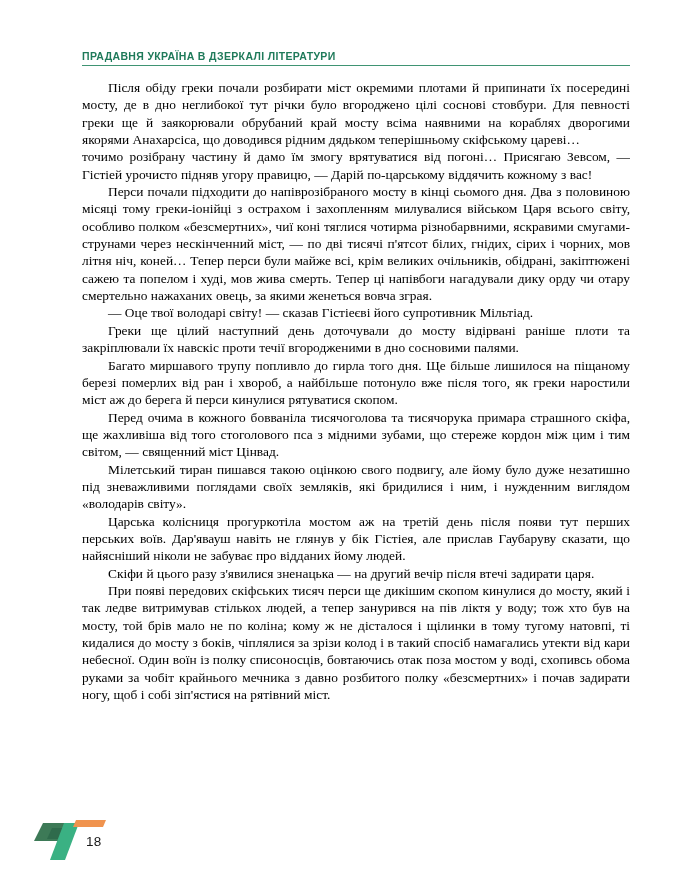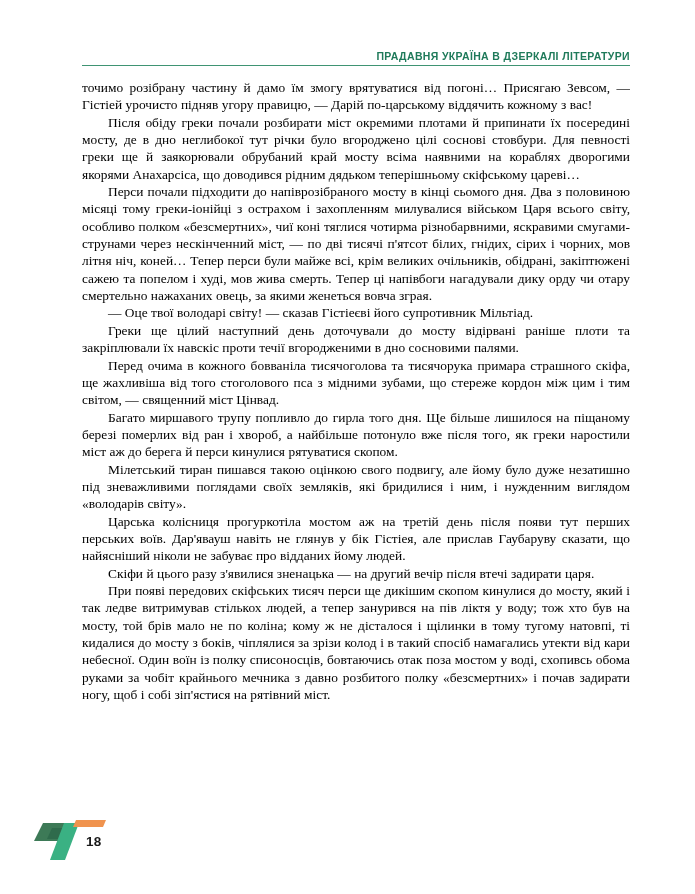--- a/index.html
+++ b/index.html
@@ -31,21 +31,20 @@
   }
   .running-head-title {
     font-family: "Liberation Sans", "DejaVu Sans", sans-serif;
     font-size: 10.5px;
     font-weight: 700;
     letter-spacing: 0.35px;
     color: #1f7a5a;
     text-transform: uppercase;
     line-height: 13px;
     white-space: nowrap;
-    text-align: right;
   }
   .running-head-rule {
     margin-top: 2px;
     height: 1px;
     width: 100%;
     background: #3f9473;
   }
 
   
   .text-block {
@@ -85,43 +84,43 @@
   }
   .logo svg {
     display: block;
   }
   .page-number {
     position: absolute;
     left: 86px;
     top: 24px;
     font-family: "Liberation Sans", "DejaVu Sans", sans-serif;
     font-size: 13.5px;
-    font-weight: 700;
+    font-weight: 400;
     color: #1a1a1a;
     letter-spacing: 0.2px;
   }
 </style>
 </head>
 <body>
 
 <div class="page">
 
   <div class="running-head">
     <div class="running-head-title">ПРАДАВНЯ УКРАЇНА В ДЗЕРКАЛІ ЛІТЕРАТУРИ</div>
     <div class="running-head-rule"></div>
   </div>
 
   <div class="text-block" id="text-block">
+      <p class="para">Після обіду греки почали розбирати міст окремими плотами й припинати їх посередині мосту, де в дно неглибокої тут річки було вгороджено цілі соснові стовбури. Для певності греки ще й заякорювали обрубаний край мосту всіма наявними на кораблях дворогими якорями Анахарсіса, що доводився рідним дядьком теперішньому скіфському цареві…</p>
       <p class="para no-indent">точимо розібрану частину й дамо їм змогу врятуватися від погоні… Присягаю Зевсом, — Гістіей урочисто підняв угору правицю, — Дарій по-царському віддячить кожному з вас!</p>
-      <p class="para">Після обіду греки почали розбирати міст окремими плотами й припинати їх посередині мосту, де в дно неглибокої тут річки було вгороджено цілі соснові стовбури. Для певності греки ще й заякорювали обрубаний край мосту всіма наявними на кораблях дворогими якорями Анахарсіса, що доводився рідним дядьком теперішньому скіфському цареві…</p>
       <p class="para">Перси почали підходити до напіврозібраного мосту в кінці сьомого дня. Два з половиною місяці тому греки-іонійці з острахом і захопленням милувалися військом Царя всього світу, особливо полком «безсмертних», чиї коні тяглися чотирма різнобарвними, яскравими смугами-струнами через нескінченний міст, — по дві тисячі п'ятсот білих, гнідих, сірих і чорних, мов літня ніч, коней… Тепер перси були майже всі, крім великих очільників, обідрані, закіптюжені сажею та попелом і худі, мов жива смерть. Тепер ці напівбоги нагадували дику орду чи отару смертельно нажаханих овець, за якими женеться вовча зграя.</p>
       <p class="para">— Оце твої володарі світу! — сказав Гістіеєві його супротивник Мільтіад.</p>
       <p class="para">Греки ще цілий наступний день доточували до мосту відірвані раніше плоти та закріплювали їх навскіс проти течії  вгородженими в дно сосновими палями.</p>
+      <p class="para">Багато миршавого трупу попливло до гирла того дня. Ще більше лишилося на піщаному березі померлих від ран і хвороб, а найбільше потонуло вже після того, як греки наростили міст аж до берега й перси кинулися рятуватися скопом.</p>
       <p class="para">Перед очима в кожного бовваніла тисячоголова та тисячорука примара страшного скіфа, ще жахливіша від того стоголового пса з мідними зубами, що стереже кордон між цим і тим світом, — священний міст Цінвад.</p>
-      <p class="para">Багато миршавого трупу попливло до гирла того дня. Ще більше лишилося на піщаному березі померлих від ран і хвороб, а найбільше потонуло вже після того, як греки наростили міст аж до берега й перси кинулися рятуватися скопом.</p>
       <p class="para">Мілетський тиран пишався такою оцінкою свого подвигу, але йому було дуже незатишно під зневажливими поглядами своїх земляків, які бридилися і ним, і нужденним виглядом «володарів світу».</p>
       <p class="para">Царська колісниця прогуркотіла мостом аж на третій день після появи тут перших перських воїв. Дар'явауш навіть не глянув у бік Гістіея, але прислав Гаубаруву сказати, що найясніший ніколи не забуває про відданих йому людей.</p>
       <p class="para">Скіфи й цього разу з'явилися зненацька — на другий вечір після втечі задирати царя.</p>
       <p class="para">При появі передових скіфських тисяч перси ще дикішим скопом кинулися до мосту, який і так ледве витримував стількох людей, а тепер занурився на пів ліктя у воду; тож хто був на мосту, той брів мало не по коліна; кому ж не дісталося і щілинки в тому тугому натовпі, ті кидалися до мосту з боків, чіплялися за зрізи колод і в такий спосіб намагались утекти від кари небесної. Один воїн із полку списоносців, бовтаючись отак поза мостом у воді, схопивсь обома руками за чобіт крайнього мечника з давно розбитого полку «безсмертних» і почав задирати ногу, щоб і собі зіп'ястися на рятівний міст.</p>
     </div>
 
   <div class="footer">
     <div class="logo">
       <svg width="78" height="48" viewBox="0 0 78 48" xmlns="http://www.w3.org/2000/svg">
 

